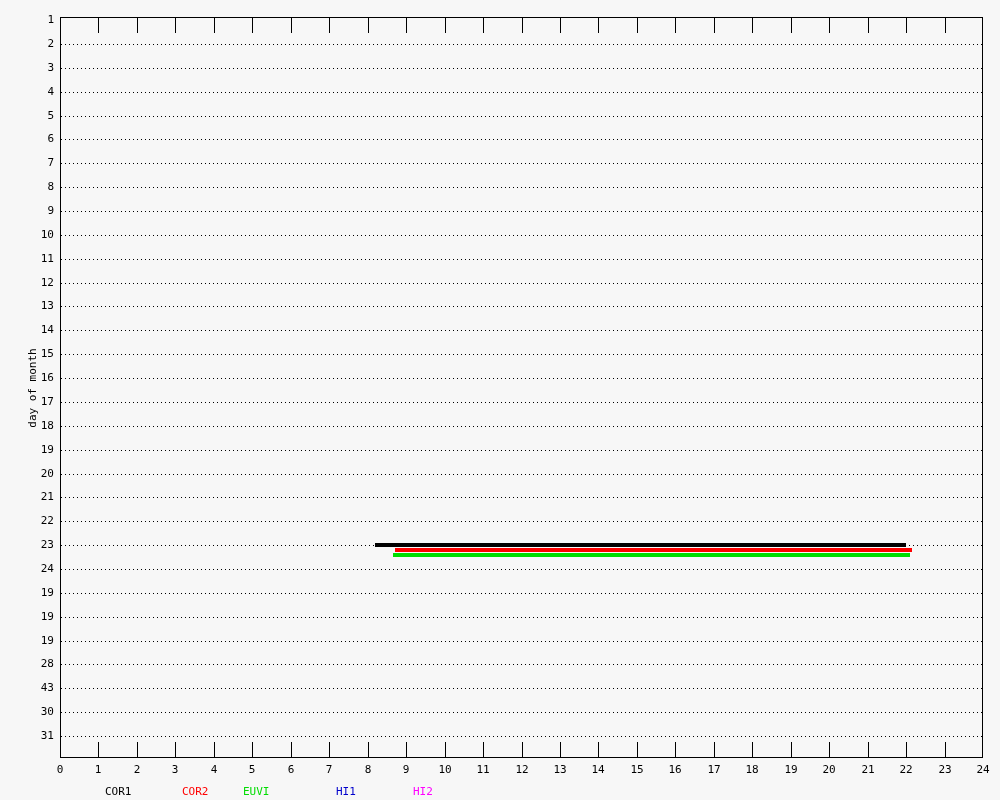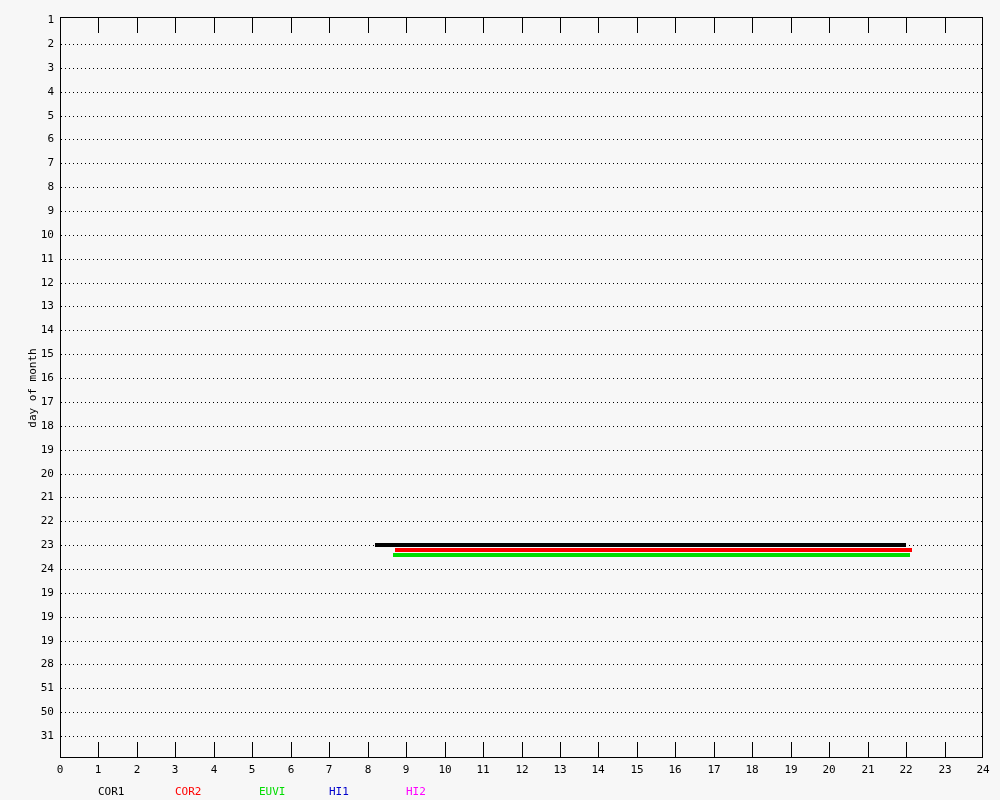--- a/index.html
+++ b/index.html
@@ -65,20 +65,21 @@
   }
   .gap-bar{
     position:absolute;
     height:4px;
   }
   .legend-item{
     position:absolute;
     top:785px;
     font-size:11px;
     white-space:nowrap;
+    margin-left:7px;
   }
 </style>
 </head>
 <body>
 
 <div class="figure" id="figure">
   <div class="ylabel">day of month</div>
   <div class="plot-border"></div>
   <div id="plot-dynamic">
       <div class="gridline" style="left: 61px; top: 44px; width: 921px;"></div>
@@ -132,22 +133,22 @@
       <div class="y-tick-label" style="left: 28px; top: 444px;">19</div>
       <div class="y-tick-label" style="left: 28px; top: 468px;">20</div>
       <div class="y-tick-label" style="left: 28px; top: 491px;">21</div>
       <div class="y-tick-label" style="left: 28px; top: 515px;">22</div>
       <div class="y-tick-label" style="left: 28px; top: 539px;">23</div>
       <div class="y-tick-label" style="left: 28px; top: 563px;">24</div>
       <div class="y-tick-label" style="left: 28px; top: 587px;">19</div>
       <div class="y-tick-label" style="left: 28px; top: 611px;">19</div>
       <div class="y-tick-label" style="left: 28px; top: 635px;">19</div>
       <div class="y-tick-label" style="left: 28px; top: 658px;">28</div>
-      <div class="y-tick-label" style="left: 28px; top: 682px;">51</div>
-      <div class="y-tick-label" style="left: 28px; top: 706px;">50</div>
+      <div class="y-tick-label" style="left: 28px; top: 682px;">43</div>
+      <div class="y-tick-label" style="left: 28px; top: 706px;">30</div>
       <div class="y-tick-label" style="left: 28px; top: 730px;">31</div>
       <div class="tick" style="left: 98px; top: 18px; height: 15px;"></div>
       <div class="tick" style="left: 98px; top: 742px; height: 15px;"></div>
       <div class="tick" style="left: 137px; top: 18px; height: 15px;"></div>
       <div class="tick" style="left: 137px; top: 742px; height: 15px;"></div>
       <div class="tick" style="left: 175px; top: 18px; height: 15px;"></div>
       <div class="tick" style="left: 175px; top: 742px; height: 15px;"></div>
       <div class="tick" style="left: 214px; top: 18px; height: 15px;"></div>
       <div class="tick" style="left: 214px; top: 742px; height: 15px;"></div>
       <div class="tick" style="left: 252px; top: 18px; height: 15px;"></div>
@@ -213,17 +214,17 @@
       <div class="x-tick-label" style="left: 886px;">22</div>
       <div class="x-tick-label" style="left: 925px;">23</div>
       <div class="x-tick-label" style="left: 963px;">24</div>
       <div class="gap-bar" style="left: 375.4px; top: 543.1px; width: 530.7px; background: rgb(0, 0, 0);"></div>
       <div class="gap-bar" style="left: 394.6px; top: 547.9px; width: 517.3px; background: rgb(255, 0, 0);"></div>
       <div class="gap-bar" style="left: 392.7px; top: 552.6px; width: 517.3px; background: rgb(0, 221, 0);"></div>
     </div>
   <div id="legend">
       <div class="legend-item" style="left: 98px; color: rgb(0, 0, 0);">COR1</div>
       <div class="legend-item" style="left: 175px; color: rgb(255, 0, 0);">COR2</div>
-      <div class="legend-item" style="left: 259px; color: rgb(0, 221, 0);">EUVI</div>
+      <div class="legend-item" style="left: 236px; color: rgb(0, 221, 0);">EUVI</div>
       <div class="legend-item" style="left: 329px; color: rgb(0, 0, 204);">HI1</div>
       <div class="legend-item" style="left: 406px; color: rgb(255, 0, 255);">HI2</div>
     </div>
 </div>
 
 </body></html>

